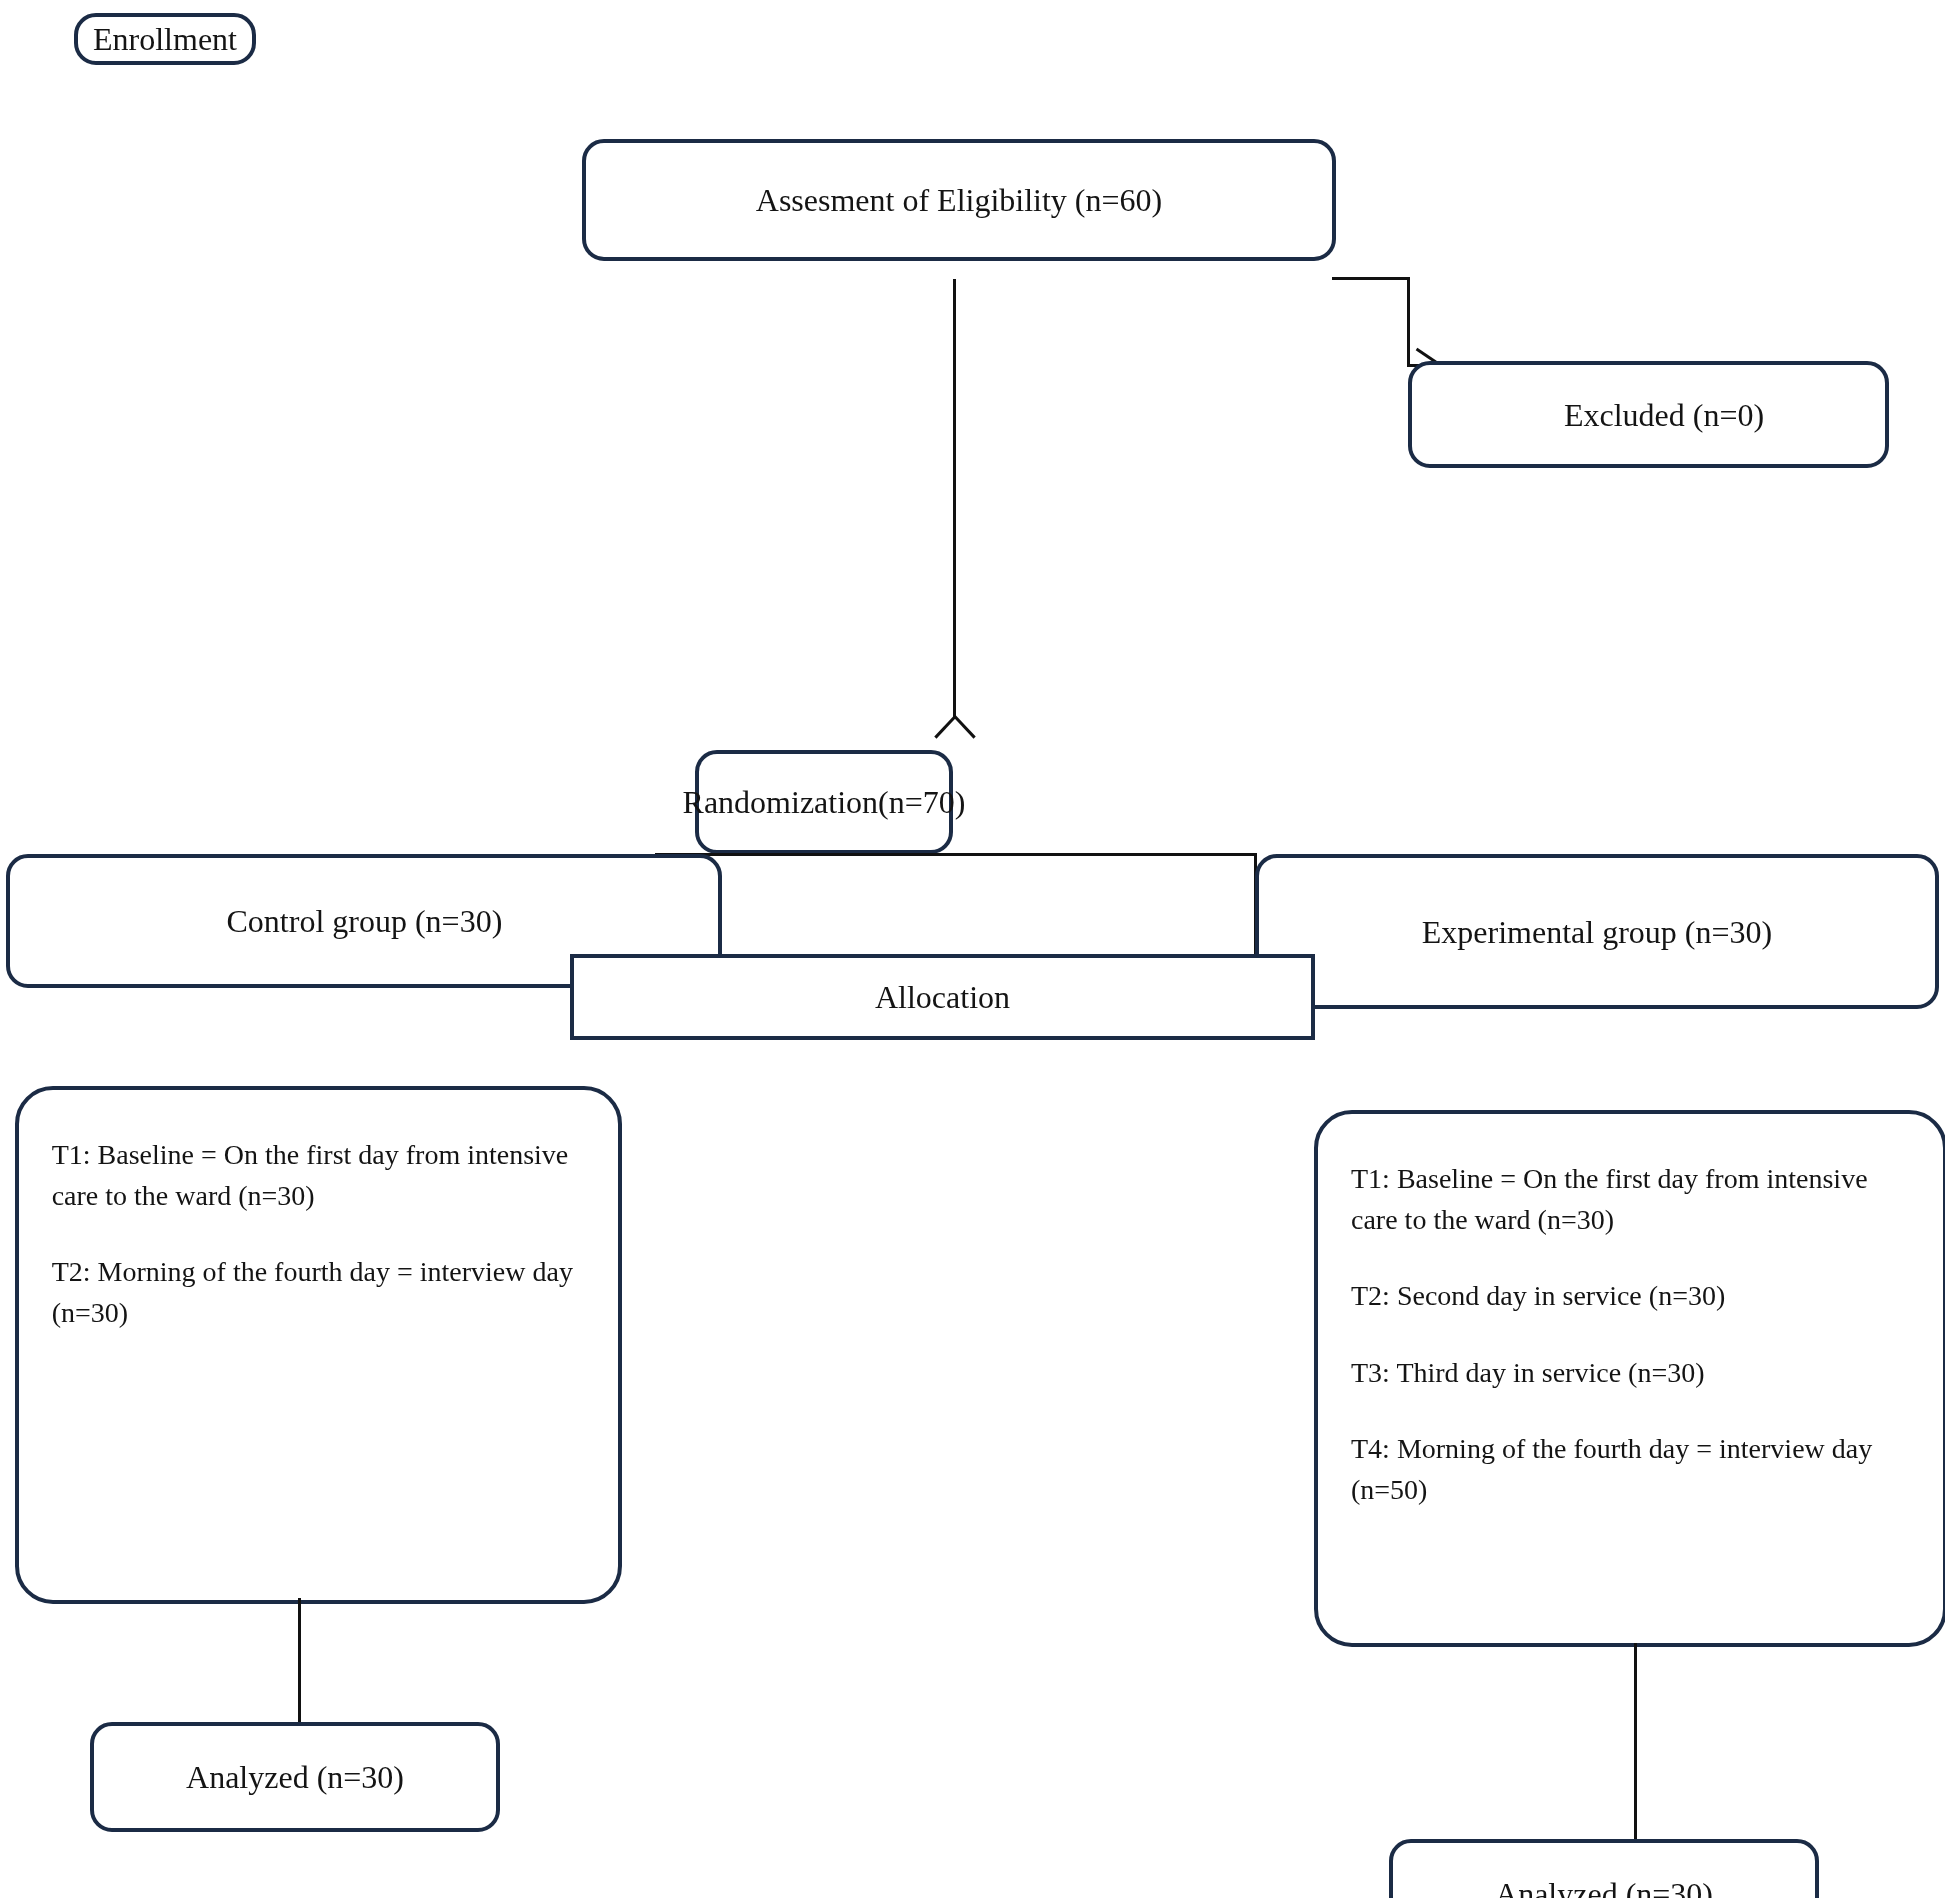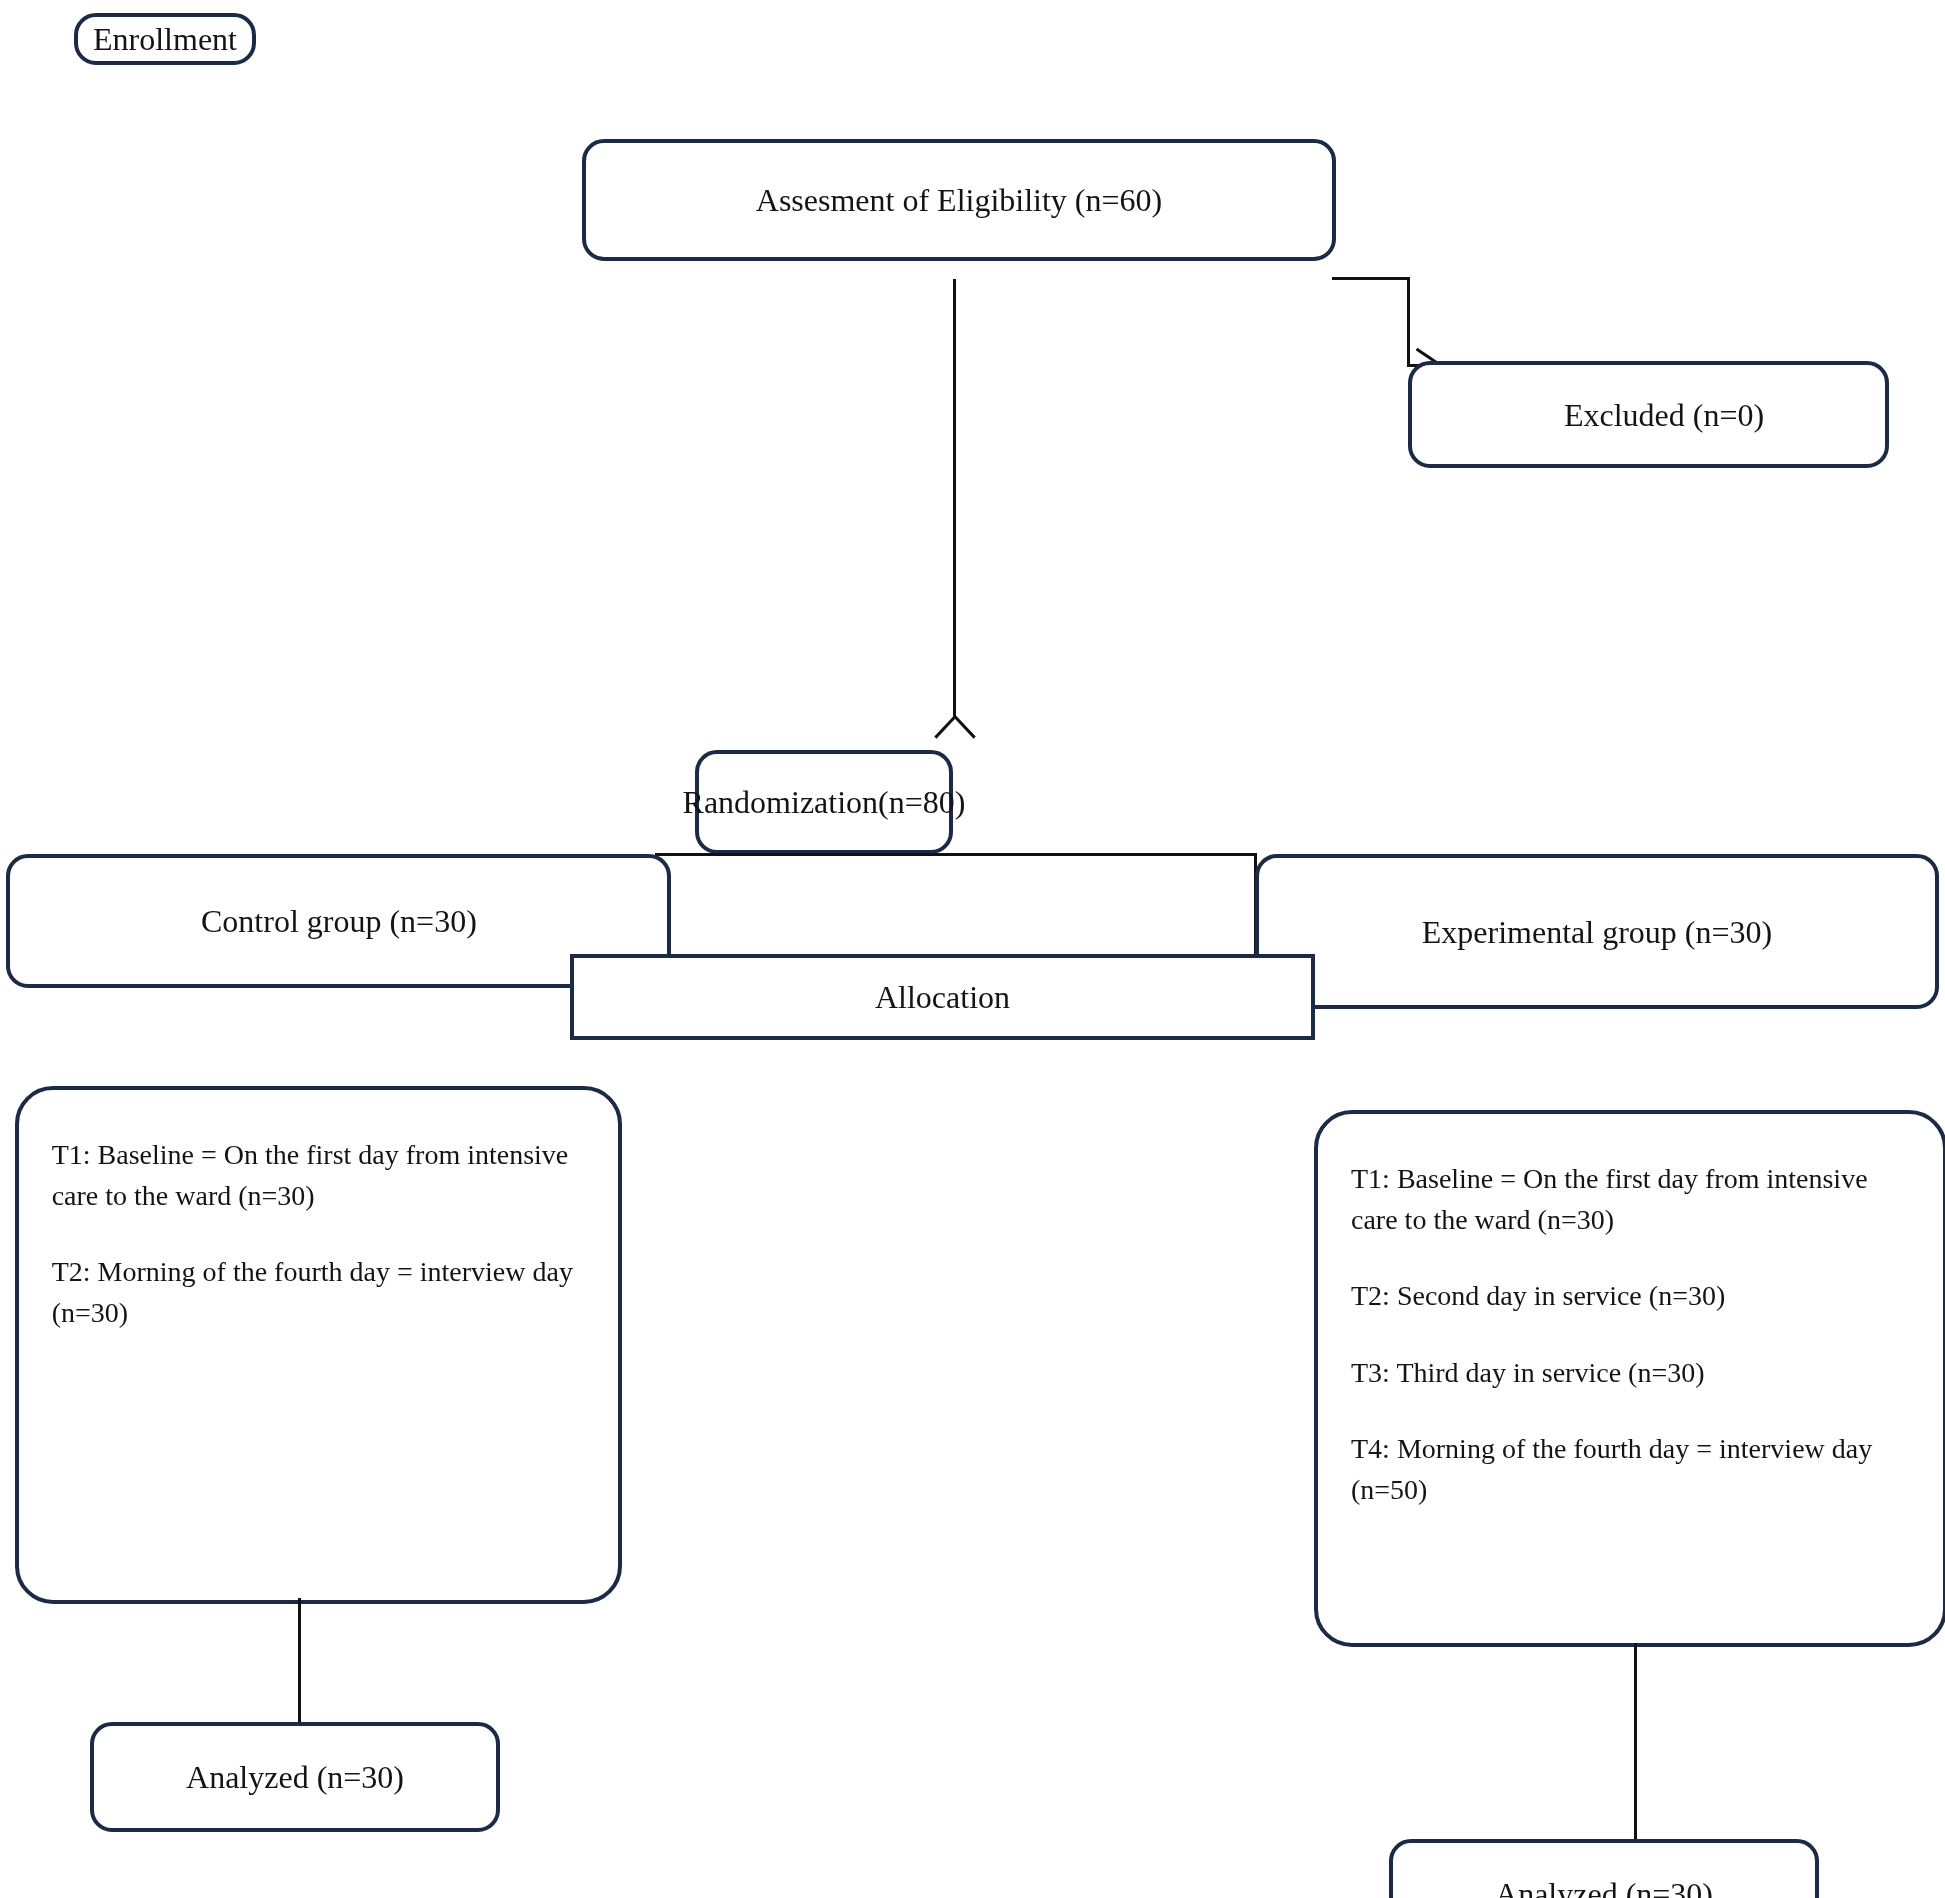--- a/index.html
+++ b/index.html
@@ -142,28 +142,28 @@
   <div class="arrow-right" style="left:1444px; top:366px;"></div>
 
   <div class="node rounded fs-lg" style="left:1408px; top:361px; width:481px; height:107px;padding-left:31px;">
     <span class="txt">Excluded (n=0)</span>
   </div>
 
   <div class="vline" style="left:953px; top:279px; height:440px;"></div>
   <div class="arrow-down" style="left:955px; top:715px;"></div>
 
   <div class="node rounded fs-lg" style="left:695px; top:750px; width:258px; height:104px;">
-    <span class="txt">Randomization(n=80)</span>
+    <span class="txt">Randomization(n=70)</span>
   </div>
 
   <div class="hline" style="left:655px; top:853px; width:601px;"></div>
   <div class="vline" style="left:655px; top:853px; height:102px;"></div>
   <div class="vline" style="left:1254px; top:853px; height:102px;"></div>
 
-  <div class="node rounded fs-lg" style="left:6.4px; top:854px; width:665px; height:134px;">
+  <div class="node rounded fs-lg" style="left:6.4px; top:854px; width:716px; height:134px;">
     <span class="txt">Control group (n=30)</span>
   </div>
 
   <div class="node rounded fs-lg" style="left:1255px; top:854px; width:684px; height:155px;">
     <span class="txt">Experimental group (n=30)</span>
   </div>
 
   <div class="node sharp fs-lg" style="left:570px; top:954px; width:745px; height:86px;">
     <span class="txt">Allocation</span>
   </div>

